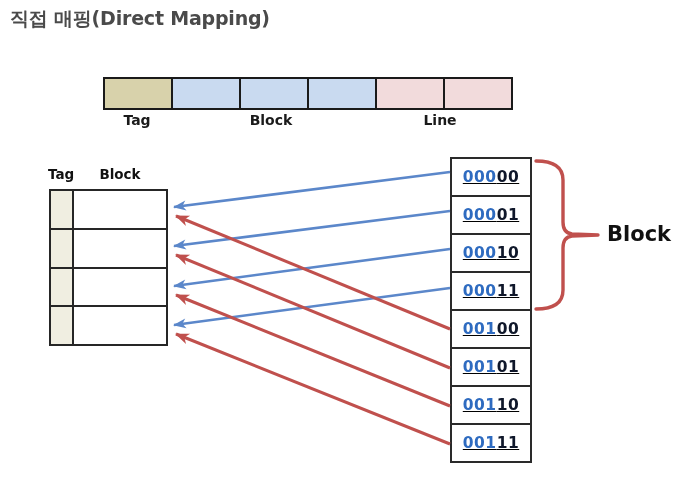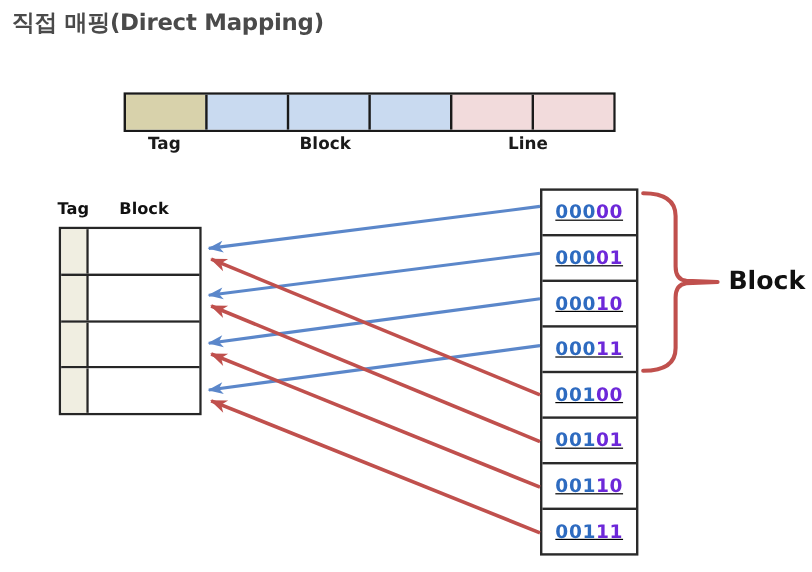--- a/index.html
+++ b/index.html
@@ -53,21 +53,21 @@
     border:2.5px solid #2a2a2a;box-sizing:border-box;background:#fff;
     display:flex;flex-direction:column;text-decoration:underline;
   }
   .mem-cell{
     flex:1;display:flex;align-items:center;justify-content:center;
     border-top:2.5px solid #2a2a2a;
     font-size:15.5px;font-weight:bold;letter-spacing:0.5px;
   }
   .mem-cell:first-child{border-top:none;}
   .bits-prefix{color:#2e6bc0;}
-  .bits-suffix{color:#6d28d9;}
+  .bits-suffix{color:#0f172a;}
   
   .overlay{position:absolute;left:0;top:0;width:677px;height:477px;pointer-events:none;}
   .block-label{
     position:absolute;left:607px;top:222px;font-size:21px;font-weight:bold;color:#111;
   }
 </style>
 </head>
 <body>
 
 <div class="canvas">

